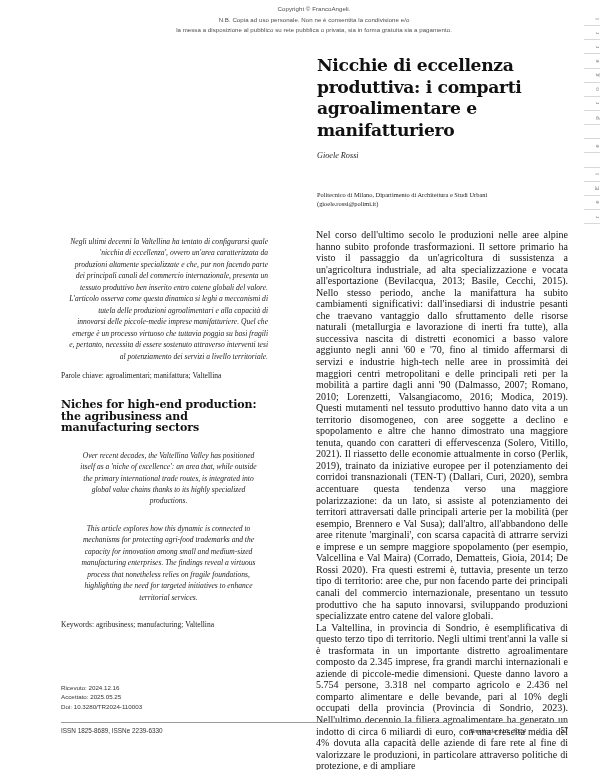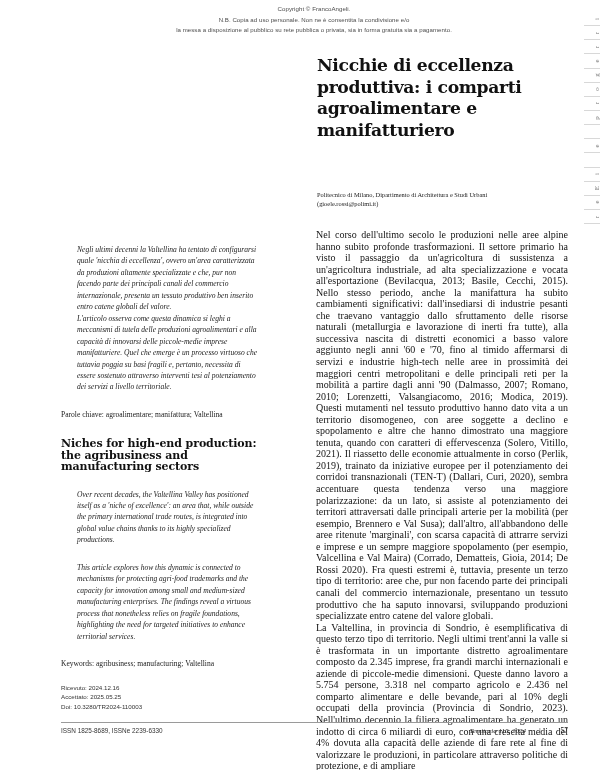--- a/index.html
+++ b/index.html
@@ -108,21 +108,22 @@
     left: 47px;
     top: 228px;
     width: 215px;
   }
   .abs-it {
     font-family: "Liberation Serif", serif;
     font-style: italic;
     font-size: 7.55px;
     line-height: 11.45px;
     color: #1b1b1b;
-    margin: 16px;
+    margin: 8px;
+    text-align: right;
   }
   .abs-it p { margin: 0; }
   .keywords-it {
     margin-top: 0;
     font-family: "Liberation Serif", serif;
     font-size: 7.55px;
     line-height: 11.45px;
     color: #1b1b1b;
   }
   .en-heading {
@@ -135,21 +136,21 @@
     letter-spacing: -0.1px;
   }
   .abs-en {
     margin-top: 9px;
     font-family: "Liberation Serif", serif;
     font-style: italic;
     font-size: 7.55px;
     line-height: 11.45px;
     color: #1b1b1b;
   }
-  .abs-en p { margin: 16px; }
+  .abs-en p { margin: 16px; text-align: center; }
   .keywords-en {
     font-family: Liberation Serif, serif;
     font-size: 7.55px;
     line-height: 11.45px;
     color: #1b1b1b;
   }
 
   
   .article-meta {
     position: absolute;
@@ -283,33 +284,34 @@
       <div class="eline">
         <span>e</span>
       </div>
       <div class="eline">
         <span>r</span>
       </div>
     </div>
 
   <div class="title-block">
     <h1 class="doc-title">Nicchie di eccellenza produttiva: i comparti agroalimentare e manifatturiero</h1>
+    <div class="doc-author">Gioele Rossi</div>
   </div>
 
   <div class="affiliation">
     <span class="aline">Politecnico di Milano, Dipartimento di Architettura e Studi Urbani</span>
     <span class="aline">(gioele.rossi@polimi.it)</span>
   </div>
 
   <div class="left-col">
     <div class="abs-it">
       <p>Negli ultimi decenni la Valtellina ha tentato di configurarsi quale 'nicchia di eccellenza', ovvero un'area caratterizzata da produzioni altamente specializzate e che, pur non facendo parte dei principali canali del commercio internazionale, presenta un tessuto produttivo ben inserito entro catene globali del valore.</p>
       <p>L'articolo osserva come questa dinamica si leghi a meccanismi di tutela delle produzioni agroalimentari e alla capacità di innovarsi delle piccole-medie imprese manifatturiere. Quel che emerge è un processo virtuoso che tuttavia poggia su basi fragili e, pertanto, necessita di essere sostenuto attraverso interventi tesi al potenziamento dei servizi a livello territoriale.</p>
     </div>
-    <div class="keywords-it">Parole chiave: agroalimentare; manifattura; Valtellina</div>
+    <div class="keywords-it">Parole chiave: agroalimentari; manifattura; Valtellina</div>
 
     <div class="en-heading">Niches for high-end production: the agribusiness and manufacturing sectors</div>
     <div class="abs-en">
       <p>Over recent decades, the Valtellina Valley has positioned itself as a 'niche of excellence': an area that, while outside the primary international trade routes, is integrated into global value chains thanks to its highly specialized productions.</p>
       <p>This article explores how this dynamic is connected to mechanisms for protecting agri-food trademarks and the capacity for innovation among small and medium-sized manufacturing enterprises. The findings reveal a virtuous process that nonetheless relies on fragile foundations, highlighting the need for targeted initiatives to enhance territorial services.</p>
     </div>
     <div class="keywords-en">Keywords: agribusiness; manufacturing; Valtellina</div>
   </div>
 
   <div class="article-meta">

